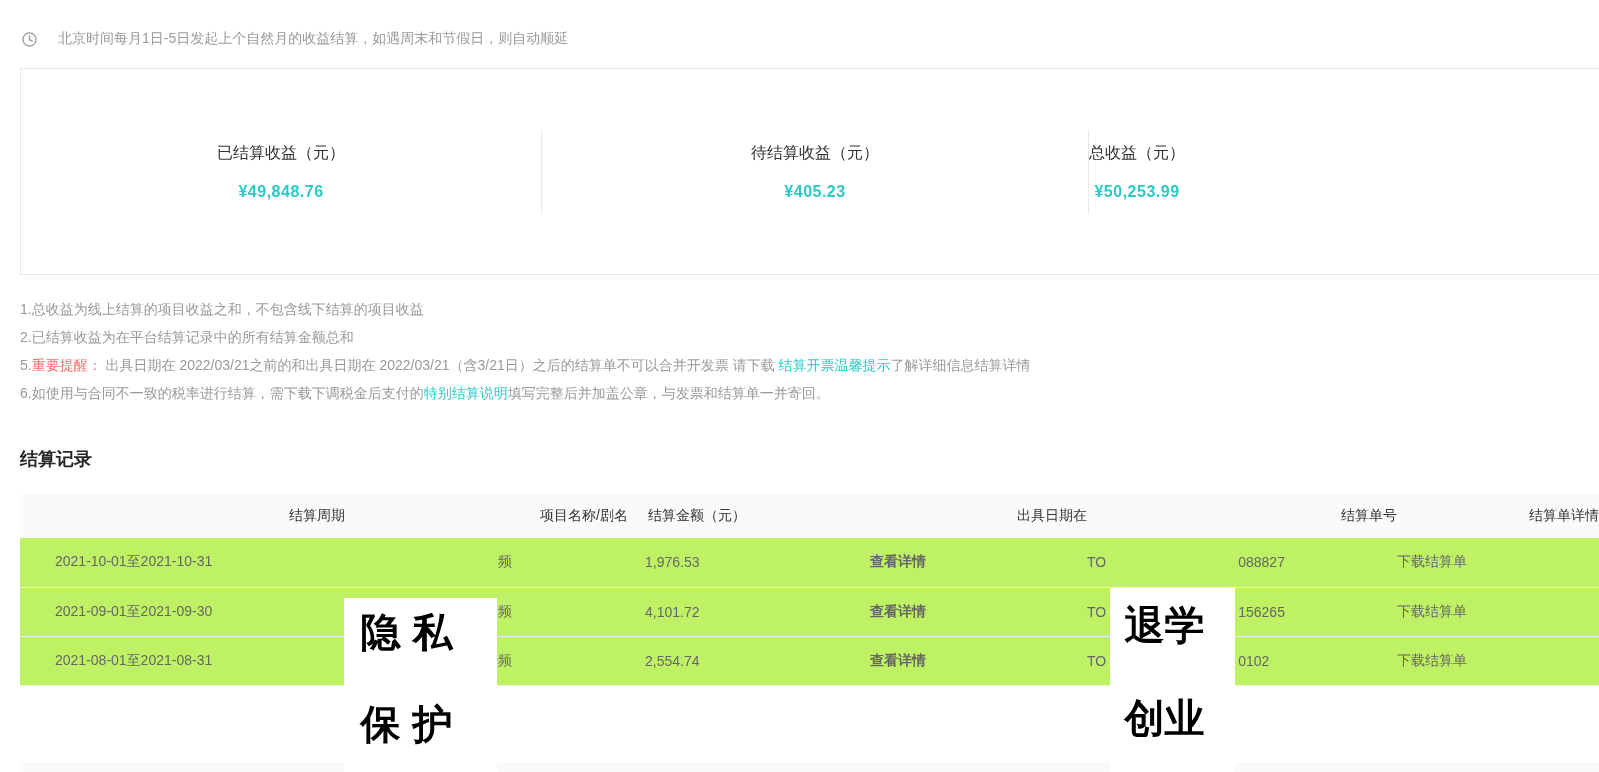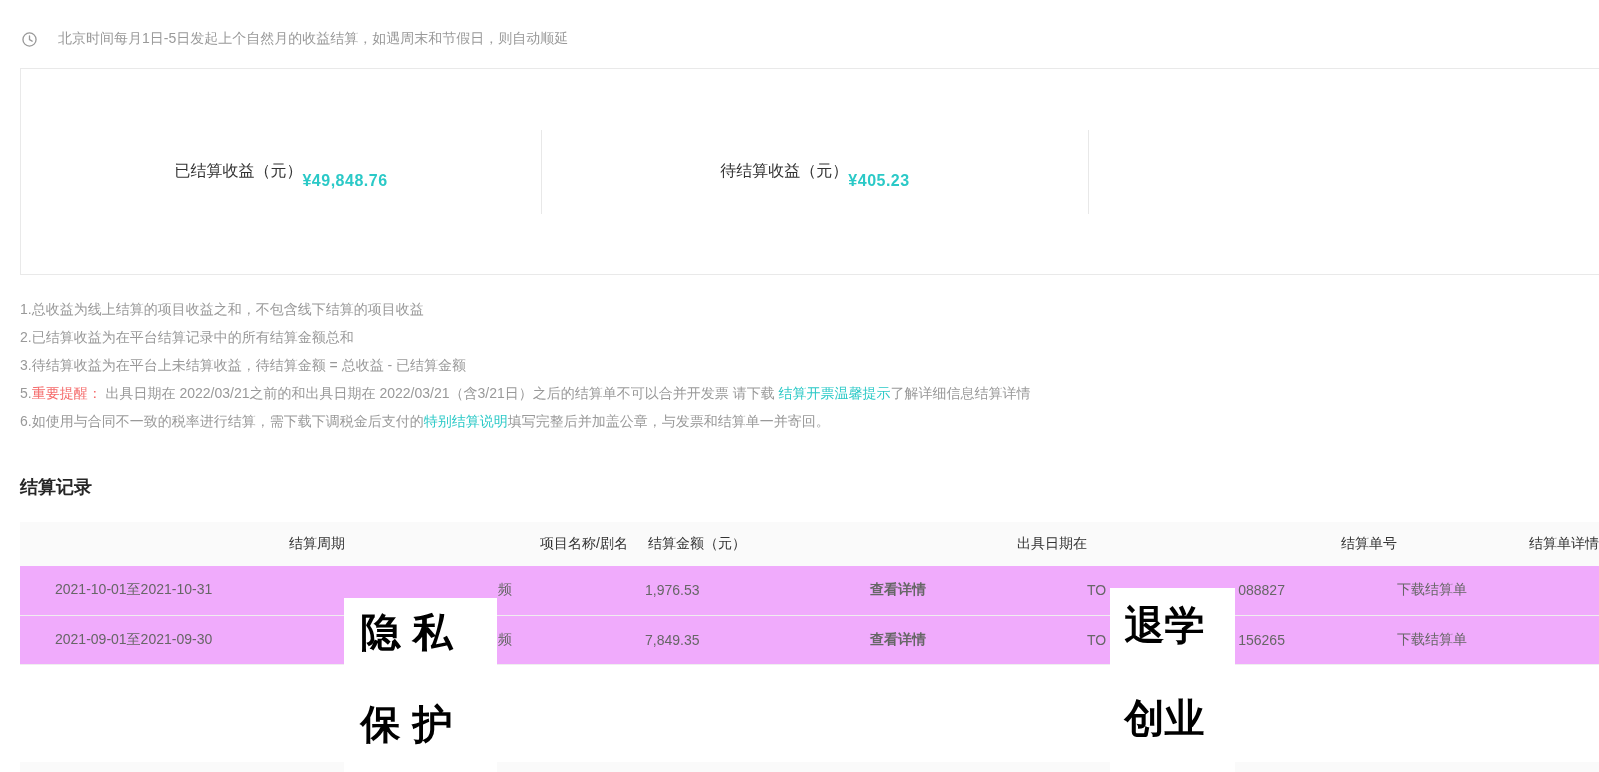--- a/index.html
+++ b/index.html
@@ -7,39 +7,39 @@
     font-family:"Liberation Sans","DejaVu Sans",sans-serif; position:relative; }
 
   
   .notice { margin:30px 0 0 22px; display:flex; align-items:center; gap:21px;
     color:#999; font-size:14px; }
   .clock { width:15px; height:15px; flex:0 0 auto; }
 
   
   .card { margin:20px 0 0 20px; width:1600px; height:207px;
     border:1px solid #e9e9e9; display:flex; align-items:center; }
-  .stat { display:flex; flex-direction:row; align-items:center; justify-content:center; }
+  .stat { display:flex; flex-direction:column; align-items:center; justify-content:center; }
   .stat:nth-of-type(1){ width:520px; } .stat:nth-of-type(2){ width:512px; } .stat:nth-of-type(3){ width:546px; }
   .stat .label { font-size:16px; color:#333; }
   .stat .value { margin-top:19px; font-size:16px; font-weight:bold; color:#2bc9c7; letter-spacing:.5px; }
   .vdivider { width:1px; height:84px; background:#e8e8e8; align-self:center; }
 
   
   .notes { margin:20px 0 6px 20px; }
   .note-line { height:28px; line-height:28px; font-size:14px; color:#999; white-space:nowrap; }
   .tlink { color:#2bc9c7; cursor:pointer; }
   .alert { color:#f56c6c; }
 
   
   .records-title { margin:40px 0 0 20px; font-size:18px; font-weight:bold; color:#262626; }
   table { margin:23px 0 0 20px; width:1579px; border-collapse:collapse; table-layout:fixed; }
   th { height:44px; background:#fafafa; font-weight:normal; font-size:14px; color:#333;
        text-align:right; vertical-align:middle; }
   td { height:49px; font-size:14px; color:#666; text-align:left; vertical-align:middle;
-       border-bottom:1px solid #efefef; background:#f0abfc; }
+       border-bottom:1px solid #efefef; background:#bef264; }
   th:nth-child(1), td:nth-child(1) { padding-left:35px; }
   td:nth-child(2) { padding-left:153px; }
   td:nth-child(3) { padding-left:17px; }
   td:nth-child(4) { padding-left:124px;font-weight:bold; }
   .order-gap { display:inline-block; width:132px; }
   .action { color:#666; cursor:pointer; }
 
   
   .bottom-strip { position:absolute; left:20px; top:762px; width:1579px; height:10px; background:#fafafa; }
 
@@ -68,26 +68,29 @@
   <div class="stat">
     <div class="label">已结算收益（元）</div>
     <div class="value">¥49,848.76</div>
   </div>
   <div class="vdivider"></div>
   <div class="stat">
     <div class="label">待结算收益（元）</div>
     <div class="value">¥405.23</div>
   </div>
   <div class="vdivider"></div>
+  <div class="stat">
+    <div class="label">总收益（元）</div>
+    <div class="value">¥50,253.99</div>
+  </div>
 </div>
 
 <div class="notes">
   <div class="note-line">1.总收益为线上结算的项目收益之和，不包含线下结算的项目收益</div>
   <div class="note-line">2.已结算收益为在平台结算记录中的所有结算金额总和</div>
-  <div class="note-line">3.待结算收益为在平台上未结算收益，待结算金额 = 总收益 - 已结算金额</div>
   <div class="note-line"><span>5.</span><span class="alert">重要提醒：</span><span> 出具日期在 2022/03/21之前的和出具日期在 2022/03/21（含3/21日）之后的结算单不可以合并开发票 请下载 </span><span class="tlink">结算开票温馨提示</span><span>了解详细信息结算详情</span></div>
   <div class="note-line"><span>6.如使用与合同不一致的税率进行结算，需下载下调税金后支付的</span><span class="tlink">特别结算说明</span><span>填写完整后并加盖公章，与发票和结算单一并寄回。</span></div>
 </div>
 
 <div class="records-title">结算记录</div>
 
 <table>
   <colgroup>
     <col style="width:325px">
       <col style="width:283px">
@@ -111,23 +114,31 @@
       <td>2021-10-01至2021-10-31</td>
       <td>频</td>
       <td>1,976.53</td>
       <td><span class="action">查看详情</span></td>
       <td><span>TO</span><span class="order-gap"></span><span>088827</span></td>
       <td><span class="action">下载结算单</span></td>
     </tr>
     <tr>
       <td>2021-09-01至2021-09-30</td>
       <td>频</td>
-      <td>7,849.35</td>
+      <td>4,101.72</td>
       <td><span class="action">查看详情</span></td>
       <td><span>TO</span><span class="order-gap"></span><span>156265</span></td>
+      <td><span class="action">下载结算单</span></td>
+    </tr>
+    <tr>
+      <td>2021-08-01至2021-08-31</td>
+      <td>频</td>
+      <td>2,554.74</td>
+      <td><span class="action">查看详情</span></td>
+      <td><span>TO</span><span class="order-gap"></span><span>0102</span></td>
       <td><span class="action">下载结算单</span></td>
     </tr>
   </tbody>
 </table>
 
 <div class="bottom-strip"></div>
 
 <div class="wm wm-left">
   <span class="l1">隐私</span>
   <span class="l2">保护</span>

